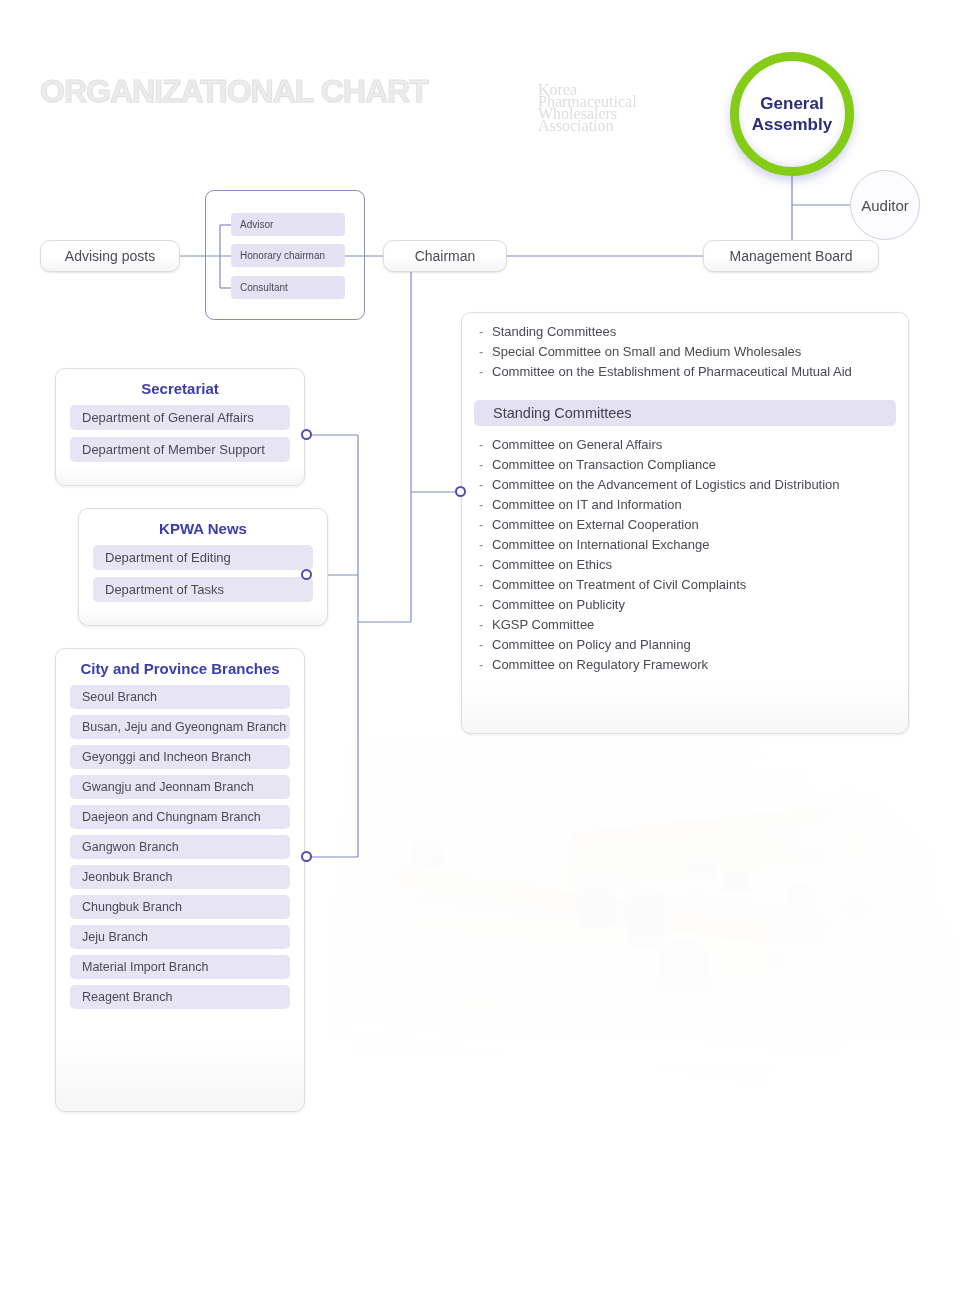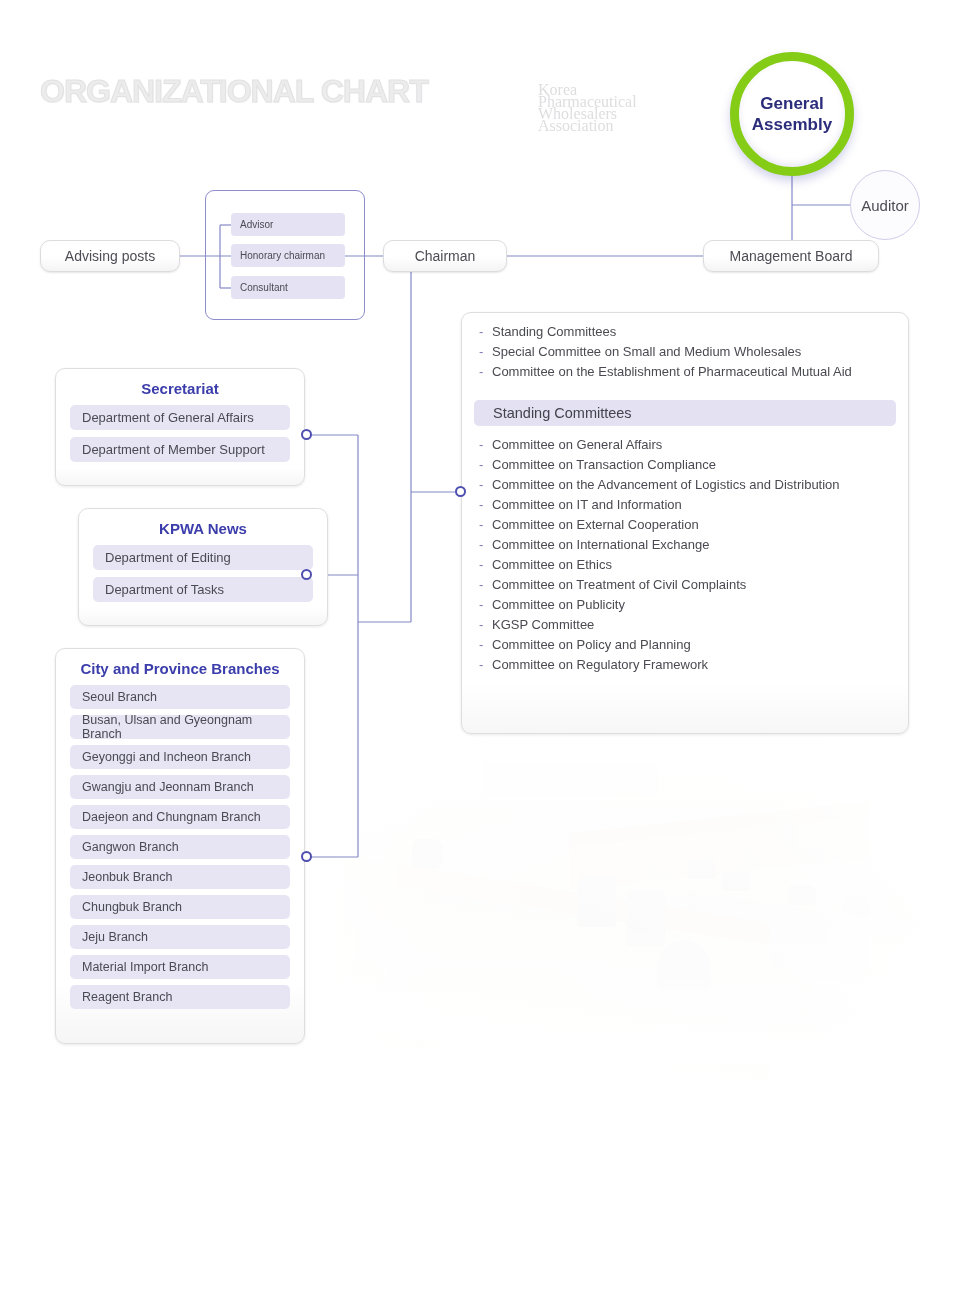--- a/index.html
+++ b/index.html
@@ -128,21 +128,21 @@
     margin-top:11px;margin-bottom:8px;
   }
   .pill{
     margin:0 14px 7px 14px;height:25px;
     background:#e7e5f4;border-radius:5px;
     display:flex;align-items:center;padding-left:12px;
     box-sizing:border-box;font-size:13px;color:#4a4a52;
   }
   #secretariat{left:55px;top:368px;width:250px;height:118px;}
   #kpwa-news{left:55px;top:508px;width:250px;height:118px;margin-left:23px;}
-  #branches{left:55px;top:648px;width:250px;height:396px;}
+  #branches{left:55px;top:648px;width:250px;height:464px;}
   #branches .pill{height:24px;margin-bottom:6px;font-size:12.5px;}
 
   
   #committees{
     position:absolute;left:461px;top:312px;width:448px;height:422px;
     box-sizing:border-box;
     background:linear-gradient(180deg,#ffffff 0%,#ffffff 88%,#f7f7f8 100%);
     border:1px solid #dedee1;border-radius:10px;
     box-shadow:0 1px 3px rgba(0,0,0,.09);z-index:4;
   }
@@ -280,21 +280,21 @@
 
 <div class="group-panel" id="kpwa-news">
   <div class="group-title">KPWA News</div>
   <div class="pill">Department of Editing</div>
   <div class="pill">Department of Tasks</div>
 </div>
 
 <div class="group-panel" id="branches">
   <div class="group-title">City and Province Branches</div>
   <div class="pill">Seoul Branch</div>
-  <div class="pill">Busan, Ulsan and Gyeongnam Branch</div>
+  <div class="pill">Busan, Jeju and Gyeongnam Branch</div>
   <div class="pill">Geyonggi and Incheon Branch</div>
   <div class="pill">Gwangju and Jeonnam Branch</div>
   <div class="pill">Daejeon and Chungnam Branch</div>
   <div class="pill">Gangwon Branch</div>
   <div class="pill">Jeonbuk Branch</div>
   <div class="pill">Chungbuk Branch</div>
   <div class="pill">Jeju Branch</div>
   <div class="pill">Material Import Branch</div>
   <div class="pill">Reagent Branch</div>
 </div>

